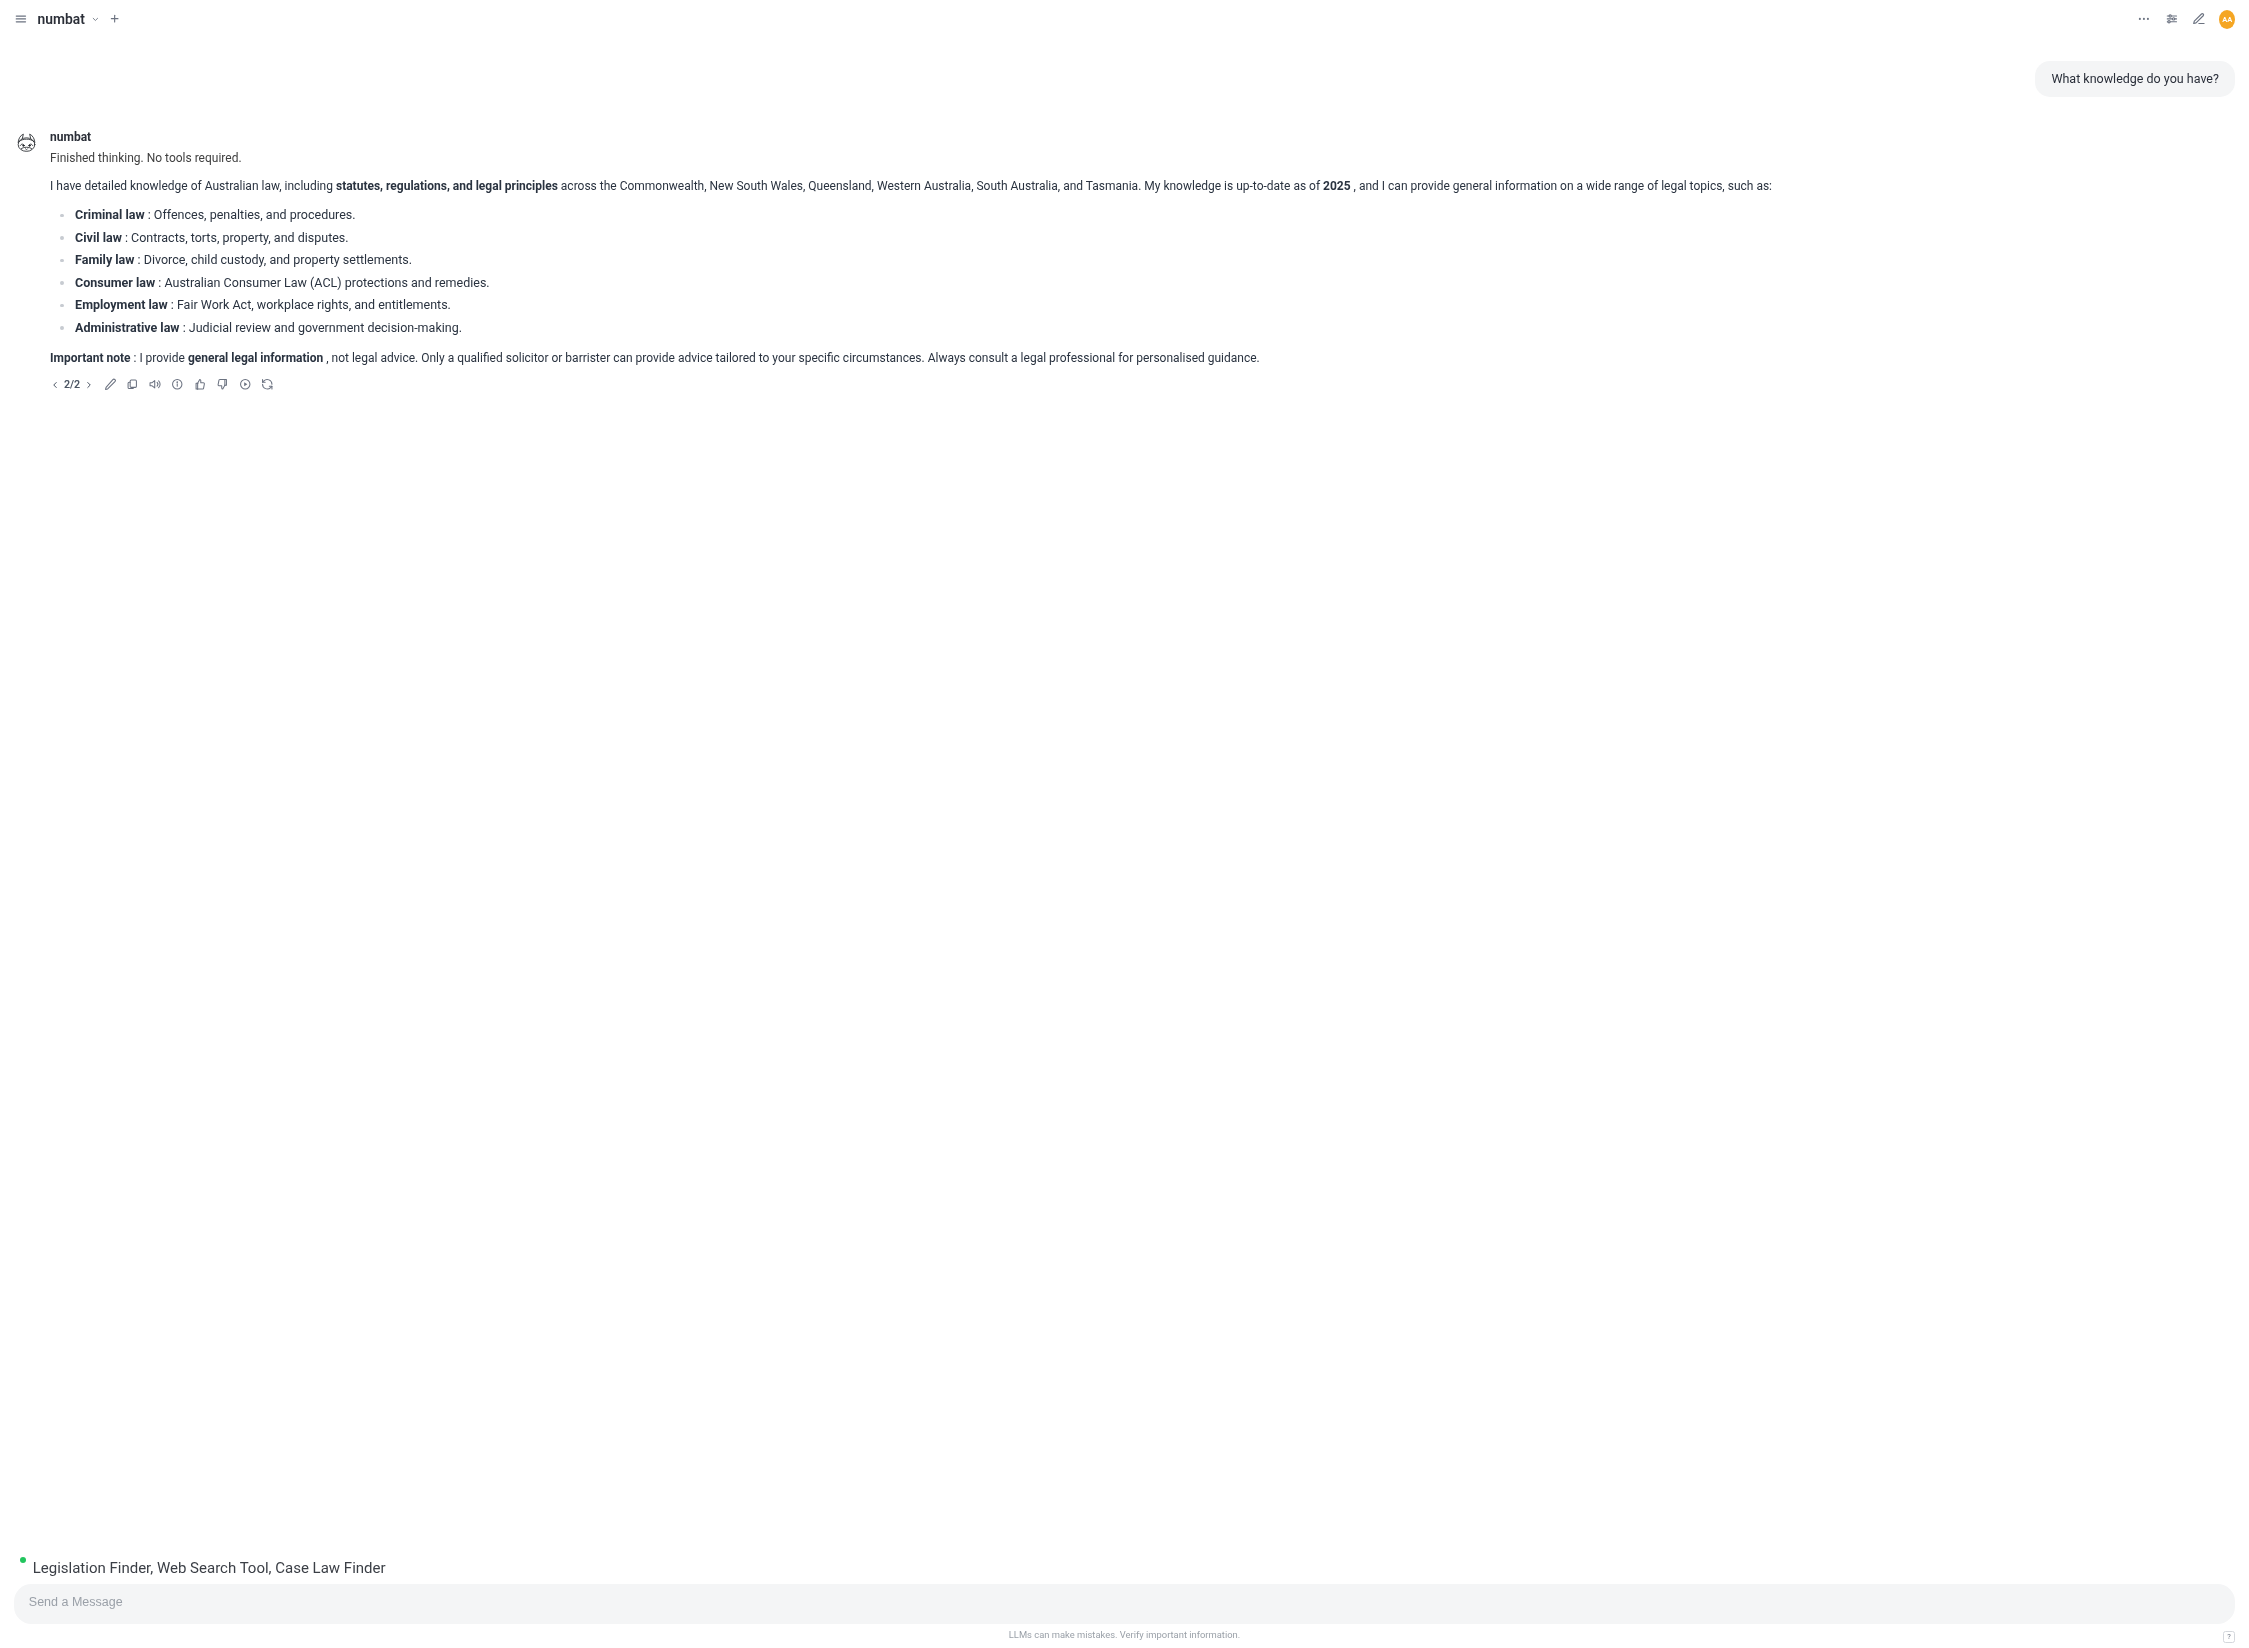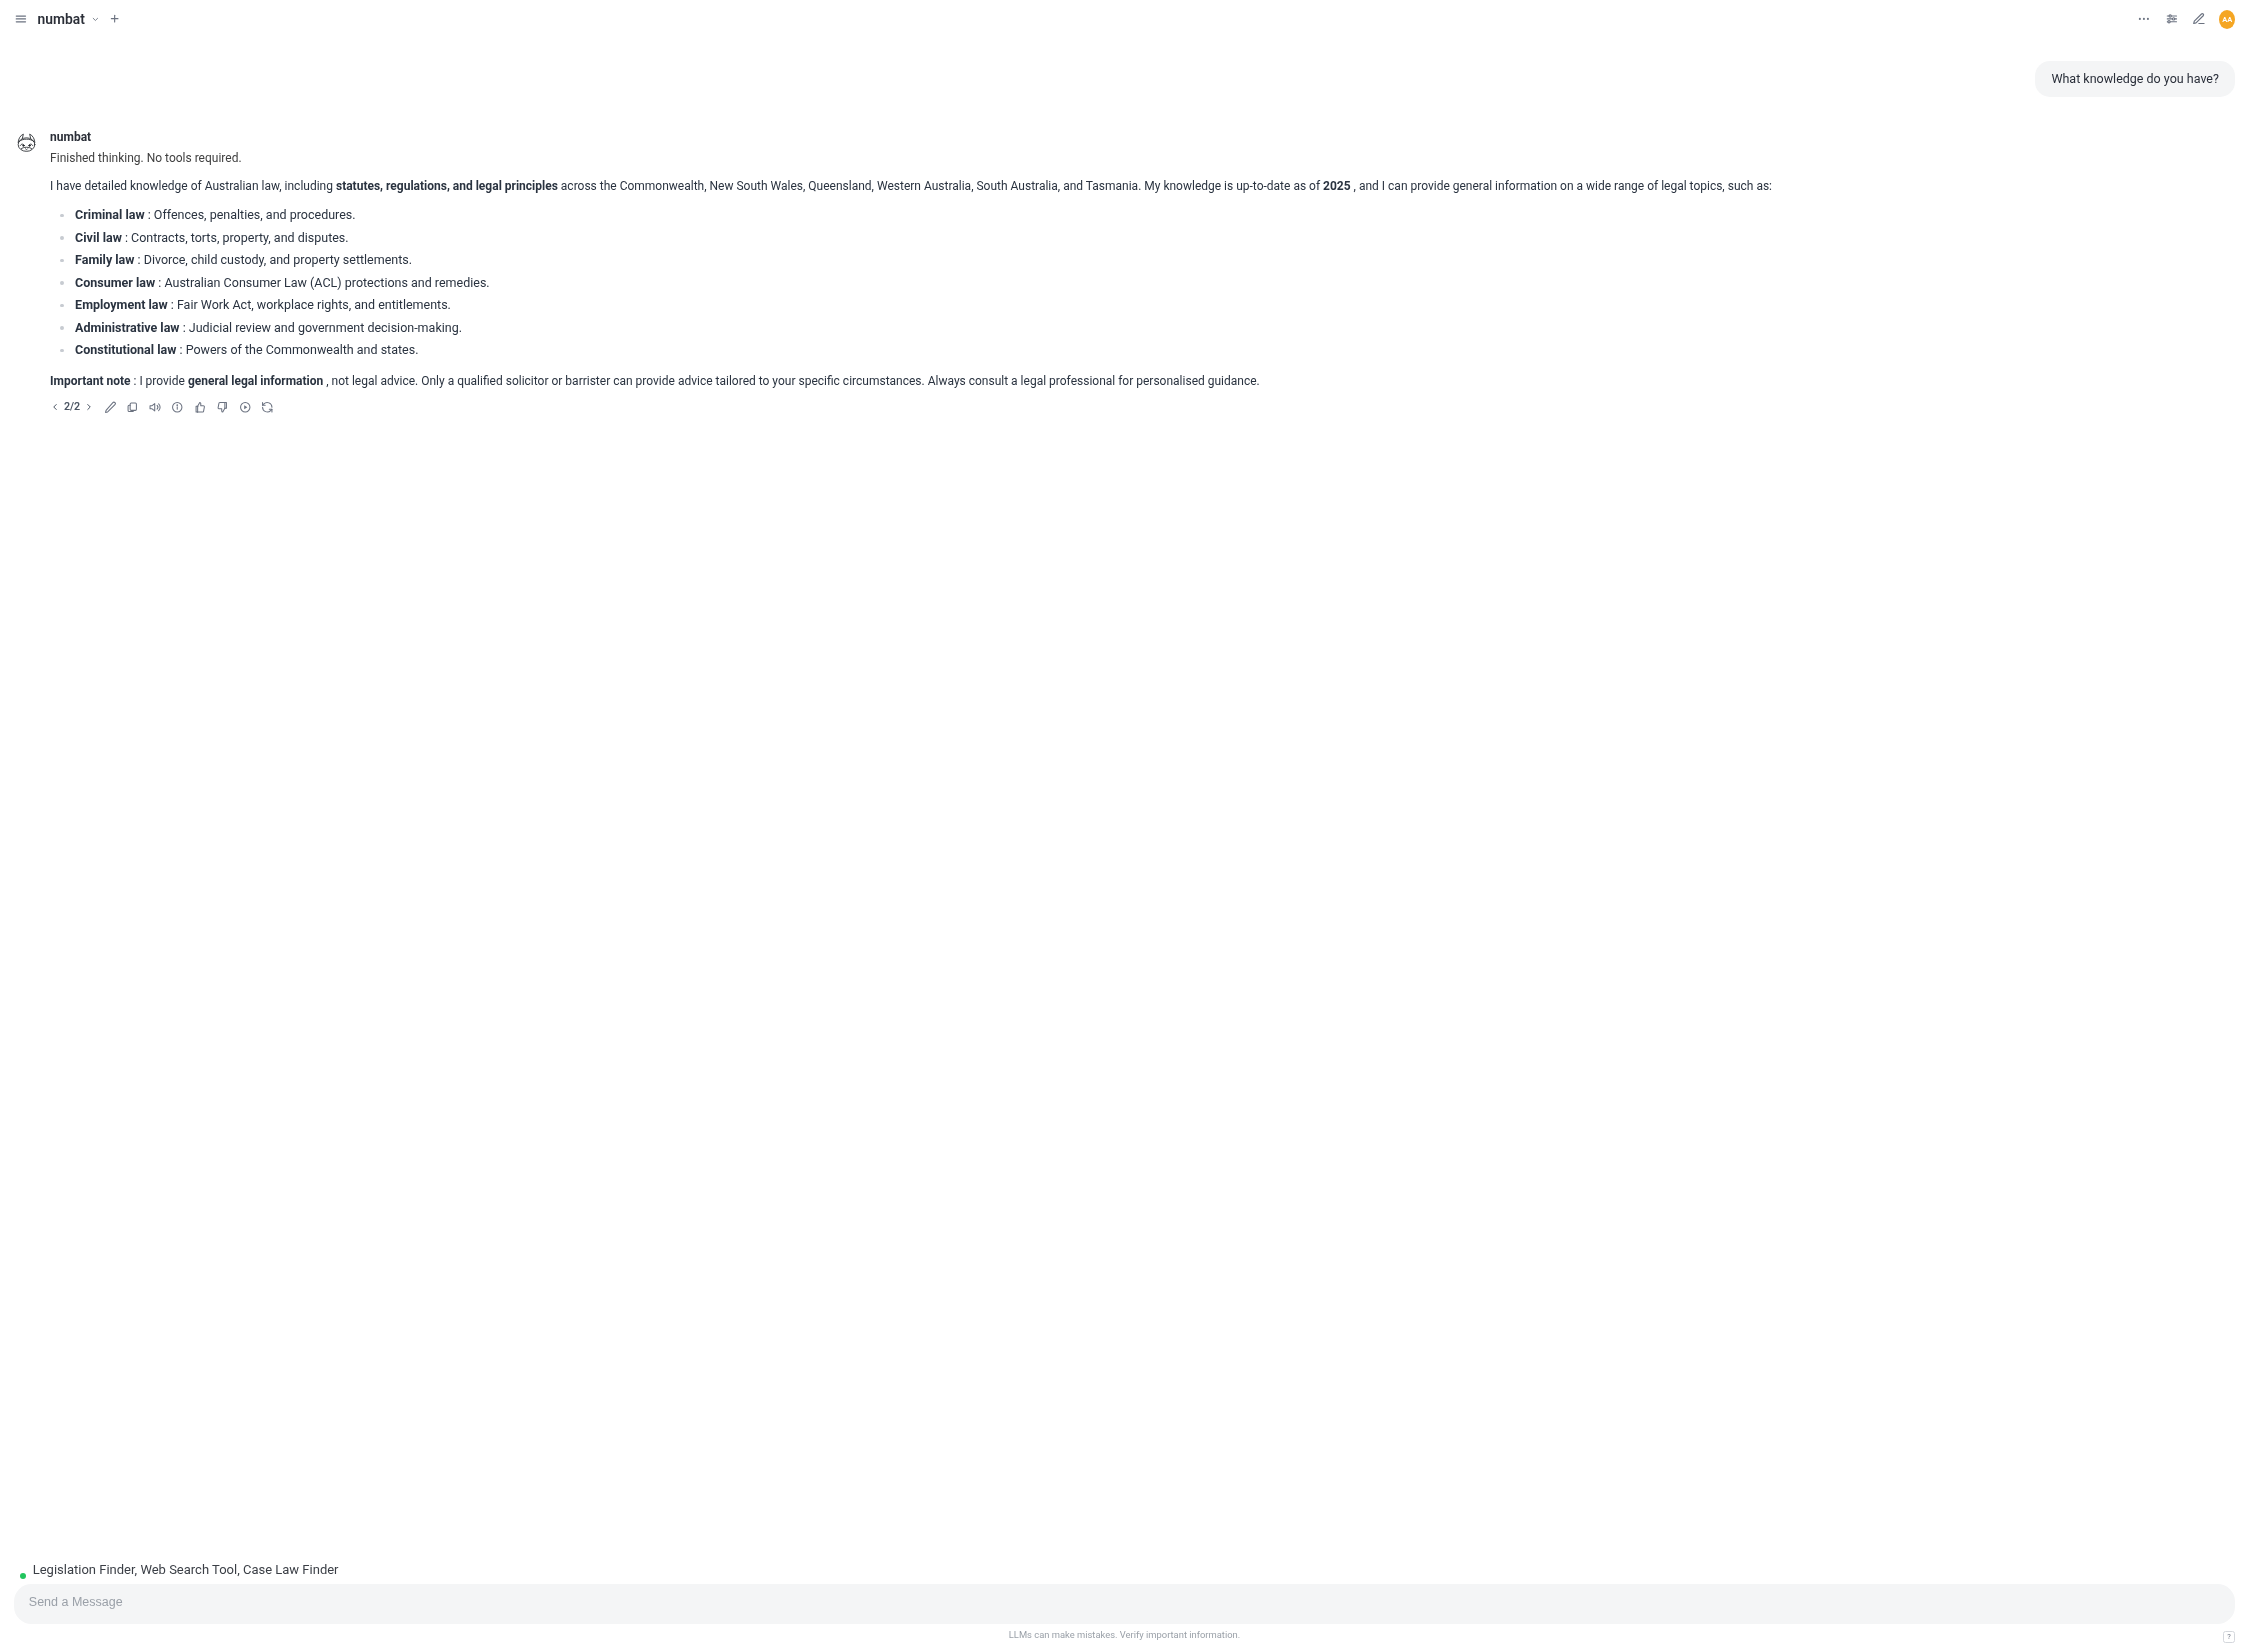--- a/index.html
+++ b/index.html
@@ -175,23 +175,23 @@
     justify-content: center;
   }
   .msg-toolbar .tool-icon svg { width: 12.5px; height: 12.5px; }
 
   
   .footer {
     padding: 0 13.8px 6.3px 13.8px;
   }
   .tools-line {
     display: flex;
-    align-items: flex-end;
+    align-items: flex-start;
     gap: 6.3px;
-    font-size: 13px;
+    font-size: 15px;
     color: #3b3f46;
     margin-bottom: 5px;
     padding-left: 6.3px;
   }
   .dot-green {
     width: 6.3px; height: 6.3px;
     border-radius: 50%;
     background: #22c55e;
     flex-shrink: 0;
   }
@@ -321,21 +321,20 @@
         <span>I have detailed knowledge of Australian law, including </span><strong>statutes, regulations, and legal principles</strong><span> across the Commonwealth, New South Wales, Queensland, Western Australia, South Australia, and Tasmania. My knowledge is up-to-date as of </span><strong>2025</strong><span> , and I can provide general information on a wide range of legal topics, such as:</span>
       </p>
 
       <ul class="knowledge-list">
         <li><strong>Criminal law</strong><span> : Offences, penalties, and procedures.</span></li>
         <li><strong>Civil law</strong><span> : Contracts, torts, property, and disputes.</span></li>
         <li><strong>Family law</strong><span> : Divorce, child custody, and property settlements.</span></li>
         <li><strong>Consumer law</strong><span> : Australian Consumer Law (ACL) protections and remedies.</span></li>
         <li><strong>Employment law</strong><span> : Fair Work Act, workplace rights, and entitlements.</span></li>
         <li><strong>Administrative law</strong><span> : Judicial review and government decision-making.</span></li>
-        <li><strong>Constitutional law</strong><span> : Powers of the Commonwealth and states.</span></li>
       </ul>
 
       <p class="msg-paragraph">
         <strong>Important note</strong><span> : I provide </span><strong>general legal information</strong><span> , not legal advice. Only a qualified solicitor or barrister can provide advice tailored to your specific circumstances. Always consult a legal professional for personalised guidance.</span>
       </p>
 
       <div class="msg-toolbar">
         <div class="pager">
           <svg viewBox="0 0 24 24" fill="none" stroke="currentColor" stroke-width="2.4" stroke-linecap="round" stroke-linejoin="round">
               <polyline points="15 18 9 12 15 6"></polyline>

